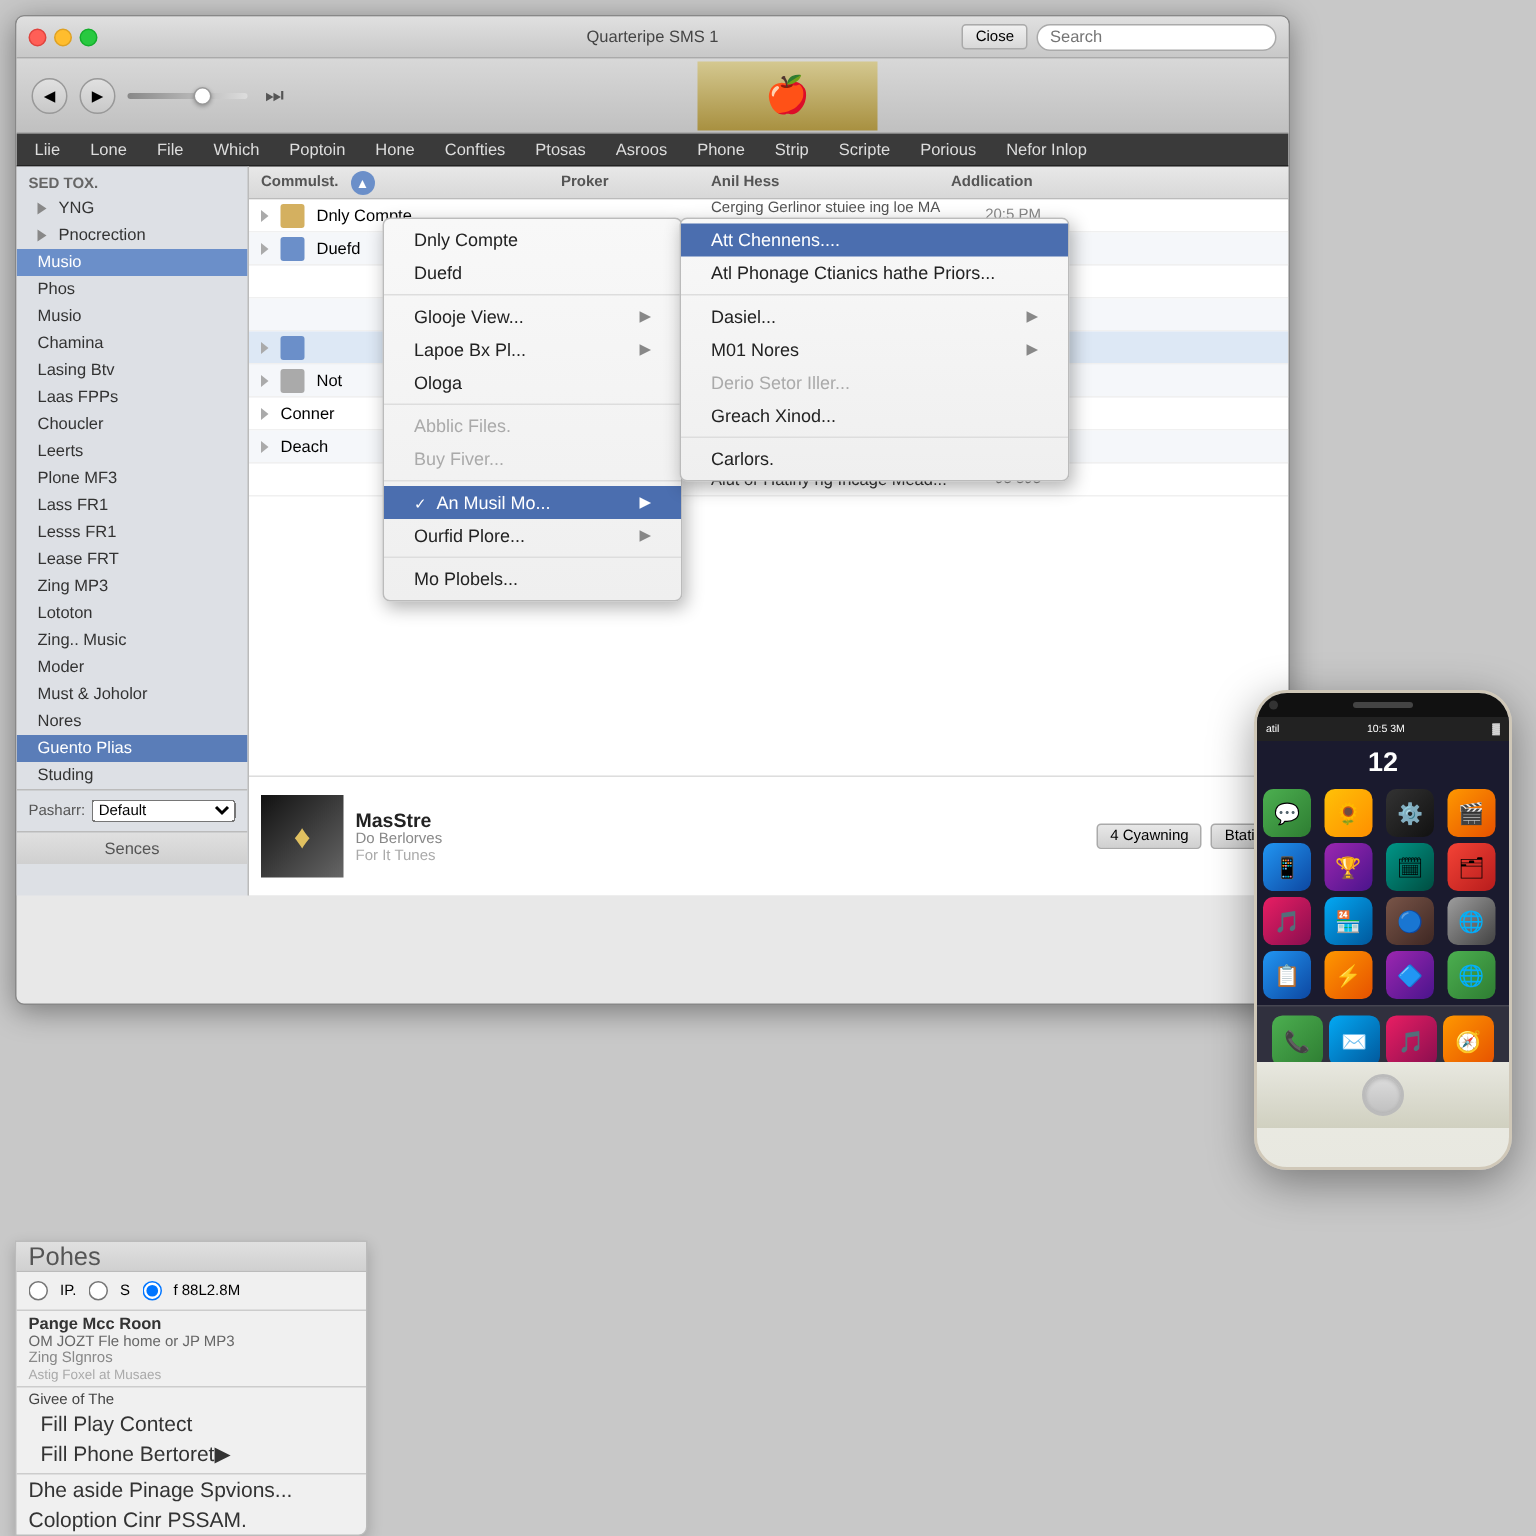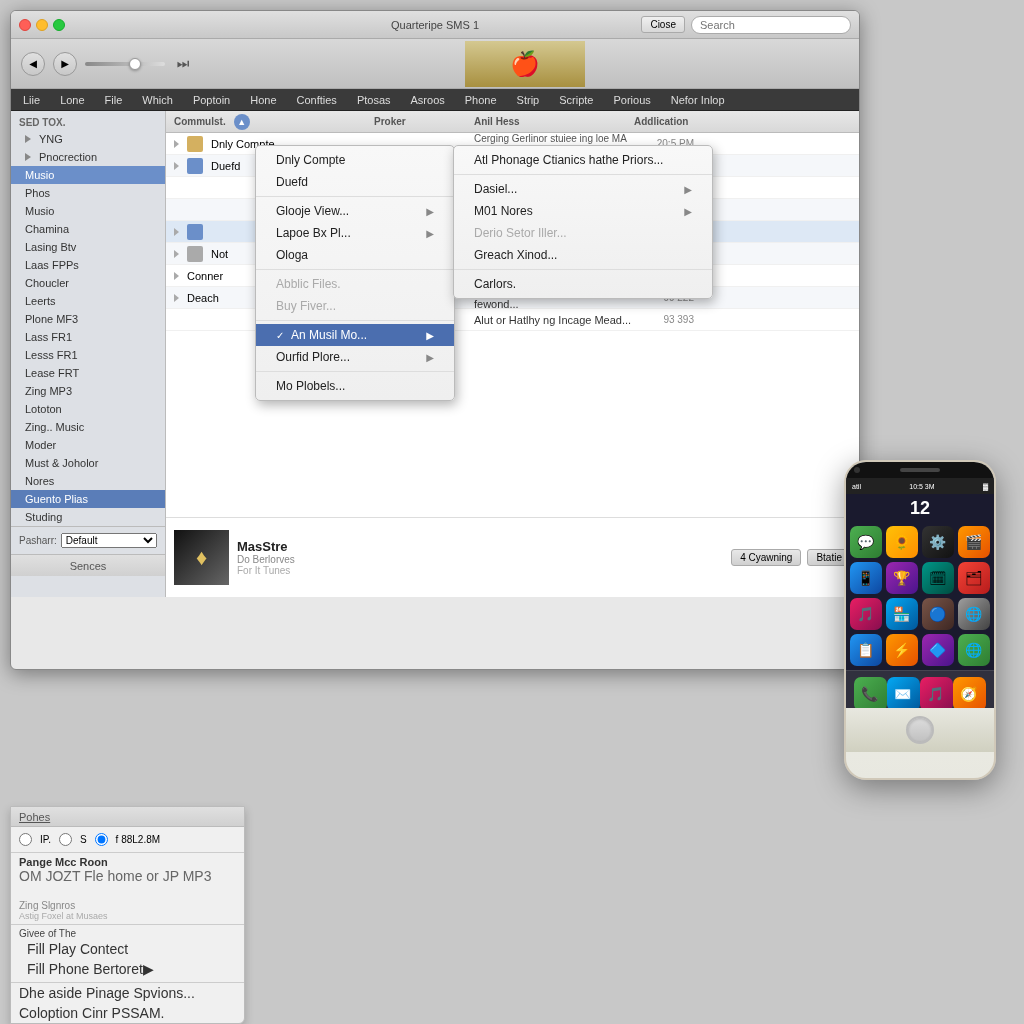--- a/index.html
+++ b/index.html
@@ -383,23 +383,23 @@
       margin: 3px 0;
     }
     .sub-ctx-arrow {
       color: #888;
       font-size: 10px;
     }
 
     
     .iphone {
       position: absolute;
-      right: 28px;
+      right: 16px;
       top: 460px;
-      width: 152px;
+      width: 172px;
       height: 320px;
       background: linear-gradient(to bottom, #f5f5f0, #e8e8e0);
       border-radius: 22px;
       border: 2px solid #d0c8b8;
       box-shadow: 0 8px 30px rgba(0,0,0,0.4), inset 0 1px 0 rgba(255,255,255,0.8);
       overflow: hidden;
     }
     .iphone-speaker {
       width: 40px;
       height: 4px;
@@ -800,20 +800,23 @@
     <span>Ourfid Plore...</span>
     <span class="ctx-arrow">▶</span>
   </div>
   <div class="ctx-separator"></div>
   <div class="ctx-item">
     <span>Mo Plobels...</span>
   </div>
 </div>
 
 <div class="sub-context-menu">
+  <div class="sub-ctx-item active-item">
+    <span>Att Chennens....</span>
+  </div>
   <div class="sub-ctx-item">
     <span>Atl Phonage Ctianics hathe Priors...</span>
   </div>
   <div class="sub-ctx-separator"></div>
   <div class="sub-ctx-item">
     <span>Dasiel...</span>
     <span class="sub-ctx-arrow">▶</span>
   </div>
   <div class="sub-ctx-item">
     <span>M01 Nores</span>
@@ -825,36 +828,36 @@
   <div class="sub-ctx-item">
     <span>Greach Xinod...</span>
   </div>
   <div class="sub-ctx-separator"></div>
   <div class="sub-ctx-item">
     <span>Carlors.</span>
   </div>
 </div>
 
 <div style="position:absolute;bottom:0;left:10px;width:235px;background:#f0f0f0;border:1px solid #bbb;border-radius:0 0 6px 0;box-shadow:0 4px 10px rgba(0,0,0,0.2);">
-  <div style="height:20px;background:linear-gradient(to bottom,#e0e0e0,#d0d0d0);display:flex;align-items:center;padding:0 8px;font-size:11px;color:#555;border-bottom:1px solid #bbb;text-decoration:underline;">
+  <div style="height:20px;background:linear-gradient(to bottom,#e0e0e0,#d0d0d0);display:flex;align-items:center;padding:0 8px;font-size:17px;color:#555;border-bottom:1px solid #bbb;">
     <span>Pohes</span>
   </div>
   <div style="padding:6px 8px;display:flex;gap:8px;align-items:center;">
     <input type="radio" style="">
     <span style="font-size:10px;">IP.</span>
     <input type="radio" style="">
     <span style="font-size:10px;">S</span>
     <input type="radio" checked="" style="">
     <span style="font-size:10px;">f 88L2.8M</span>
   </div>
   <div style="height:1px;background:#ccc;"></div>
   <div style="padding:3px 8px;">
     <div style="font-size:11px;color:#333;font-weight:bold;">Pange Mcc Roon</div>
-    <div style="font-size:14px;color:#666;">OM JOZT Fle home or JP MP3</div>
-    <div style="font-size:10px;color:#888;margin-top:16px;">Zing Slgnros</div>
+    <div style="font-size:10px;color:#666;">OM JOZT Fle home or JP MP3</div>
+    <div style="font-size:10px;color:#888;">Zing Slgnros</div>
     <div style="font-size:9px;color:#aaa;">Astig Foxel at Musaes</div>
   </div>
   <div style="height:1px;background:#ccc;"></div>
   <div style="padding:3px 8px;">
     <div style="font-size:10px;color:#444;">Givee of The</div>
     <div class="bottom-link">Fill Play Contect</div>
     <div class="bottom-link" style="display:flex;">
       <span>Fill Phone Bertoret</span>
       <span>▶</span>
     </div>

